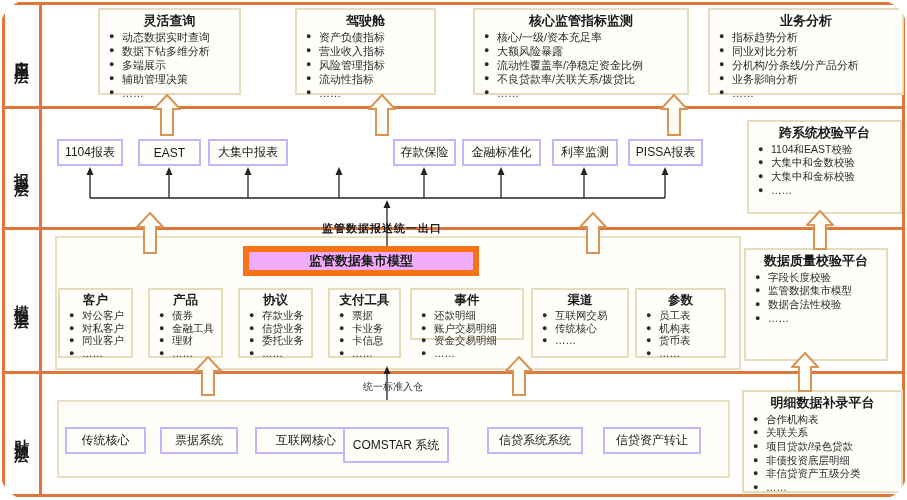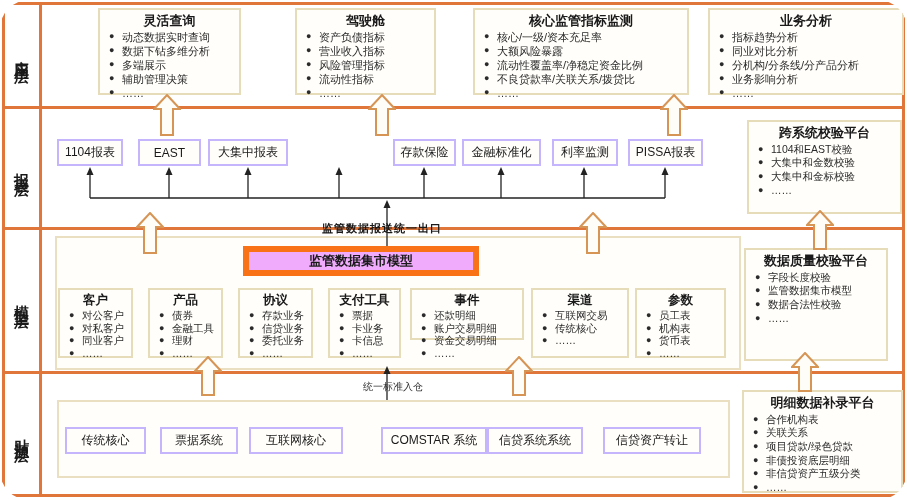--- a/index.html
+++ b/index.html
@@ -191,22 +191,22 @@
         <li>字段长度校验</li>
         <li>监管数据集市模型</li>
         <li>数据合法性校验</li>
         <li>……</li>
       </ul>
   </div>
 
   <div class="container" style="left:57px;top:400px;width:673px;height:78px"></div>
   <div class="chip" style="left:65px;top:427px;width:81px;height:27px">传统核心</div>
   <div class="chip" style="left:160px;top:427px;width:78px;height:27px">票据系统</div>
-  <div class="chip" style="left:249px;top:427px;width:94px;height:27px">互联网核心</div>
-  <div class="chip" style="left:381px;top:427px;width:106px;height:27px">COMSTAR 系统</div>
+  <div class="chip" style="left:255px;top:427px;width:102px;height:27px">互联网核心</div>
+  <div class="chip" style="left:343px;top:427px;width:106px;height:36px">COMSTAR 系统</div>
   <div class="chip" style="left:487px;top:427px;width:96px;height:27px">信贷系统系统</div>
   <div class="chip" style="left:603px;top:427px;width:98px;height:27px">信贷资产转让</div>
 
   <div class="tbox platform" style="left:742px;top:390px;width:161px;height:103px">
     <div class="tbox-title">明细数据补录平台</div>
     <ul class="tbox-list">
         <li>合作机构表</li>
         <li>关联关系</li>
         <li>项目贷款/绿色贷款</li>
         <li>非债投资底层明细</li>

